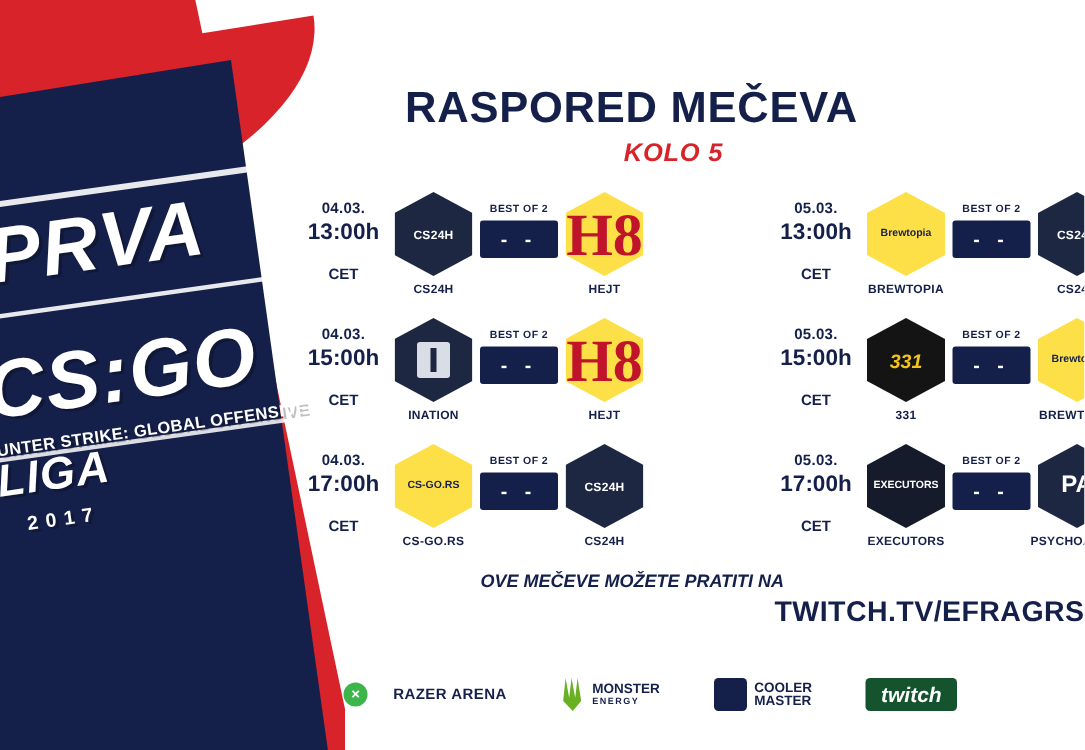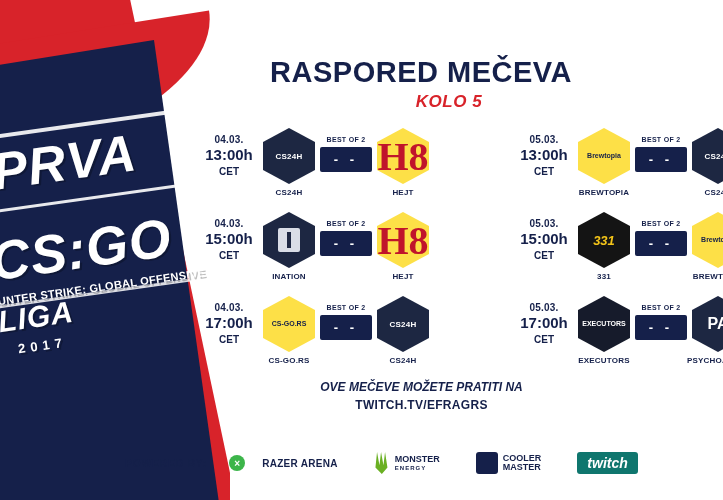--- a/index.html
+++ b/index.html
@@ -70,21 +70,21 @@
   .col-left{left:200px;top:128px;}
   .col-right{left:515px;top:128px;}
 
   .match{position:relative;height:84px;display:flex;align-items:flex-start;}
 
   .when{
     width:58px;text-align:center;color:#15204a;line-height:1.1;padding-top:6px;
   }
   .when .date{font-size:10px;font-weight:bold;letter-spacing:.2px;}
   .when .time{font-size:15px;font-weight:bold;margin-top:2px;}
-  .when .tz{font-size:10px;font-weight:bold;margin-top:2px;}
+  .when .tz{font-size:10px;font-weight:bold;margin-top:14px;}
 
   .team{width:62px;text-align:center;}
   .hexwrap{width:52px;height:56px;margin:0 auto;position:relative;}
   .hex{
     width:52px;height:56px;
     background:#1d2742;
     clip-path:polygon(50% 0%, 100% 25%, 100% 75%, 50% 100%, 0% 75%, 0% 25%);
     display:flex;align-items:center;justify-content:center;overflow:hidden;
   }
   .hex.white{background:#fde047;}
@@ -112,38 +112,38 @@
   .logo-ination:after{content:"";position:absolute;left:9px;top:4px;width:4px;height:16px;background:#1d2742;}
   .badge-331{font-size:13px;font-weight:bold;color:#f3c419;font-style:italic;}
   .pa-letters{font-size:16px;font-weight:bold;color:#fff;}
 
   
   .foot-line1{
     position:absolute;left:0;top:380px;width:723px;text-align:center;padding-left:120px;
     box-sizing:border-box;font-size:12px;font-style:italic;font-weight:bold;color:#15204a;
   }
   .foot-line2{
-    position:absolute;left:0;top:398px;width:723px;text-align:center;padding-left:120px;
-    box-sizing:border-box;font-size:12px;font-weight:bold;color:#15204a;letter-spacing:.3px;
+    position:absolute;left:0;top:398px;width:723px;text-align:right;padding-left:120px;
+    box-sizing:border-box;font-size:19px;font-weight:bold;color:#15204a;letter-spacing:.3px;
   }
 
   .sponsors{
     position:absolute;left:0;top:452px;width:723px;
     display:flex;align-items:center;justify-content:center;gap:18px;padding-left:40px;box-sizing:border-box;
   }
   .powered{font-size:10px;font-weight:bold;color:#15204a;letter-spacing:1px;margin-right:4px;}
   .sp{display:flex;align-items:center;gap:5px;}
   .razer-dot{width:16px;height:16px;border-radius:50%;background:#3cb54a;display:flex;align-items:center;justify-content:center;color:#fff;font-size:10px;font-weight:bold;}
   .razer-txt{font-size:10px;font-weight:bold;color:#15204a;letter-spacing:.3px;padding-left:12px;}
   .monster-claw{width:16px;height:22px;background:#6ab023;clip-path:polygon(20% 0,35% 60%,45% 0,60% 60%,70% 0,85% 70%,50% 100%,10% 70%);}
   .monster-txt{font-size:9px;font-weight:bold;color:#15204a;line-height:1.1;}
   .monster-txt small{display:block;font-size:6px;letter-spacing:1px;font-weight:bold;}
   .cm-badge{width:22px;height:22px;background:#15204a;border-radius:3px;}
   .cm-txt{font-size:9px;font-weight:bold;color:#15204a;line-height:1.05;}
-  .twitch-box{background:#0f766e;color:#fff;font-size:14px;font-weight:bold;padding:3px 10px;border-radius:3px;font-style:italic;}
+  .twitch-box{background:#14532d;color:#fff;font-size:14px;font-weight:bold;padding:3px 10px;border-radius:3px;font-style:italic;}
 </style>
 </head>
 <body>
 
 <div id="stage">
 
   <div class="left-art">
     <div class="art-red"></div>
     <div class="art-red-swoosh"></div>
     <div class="art-navy"></div>

